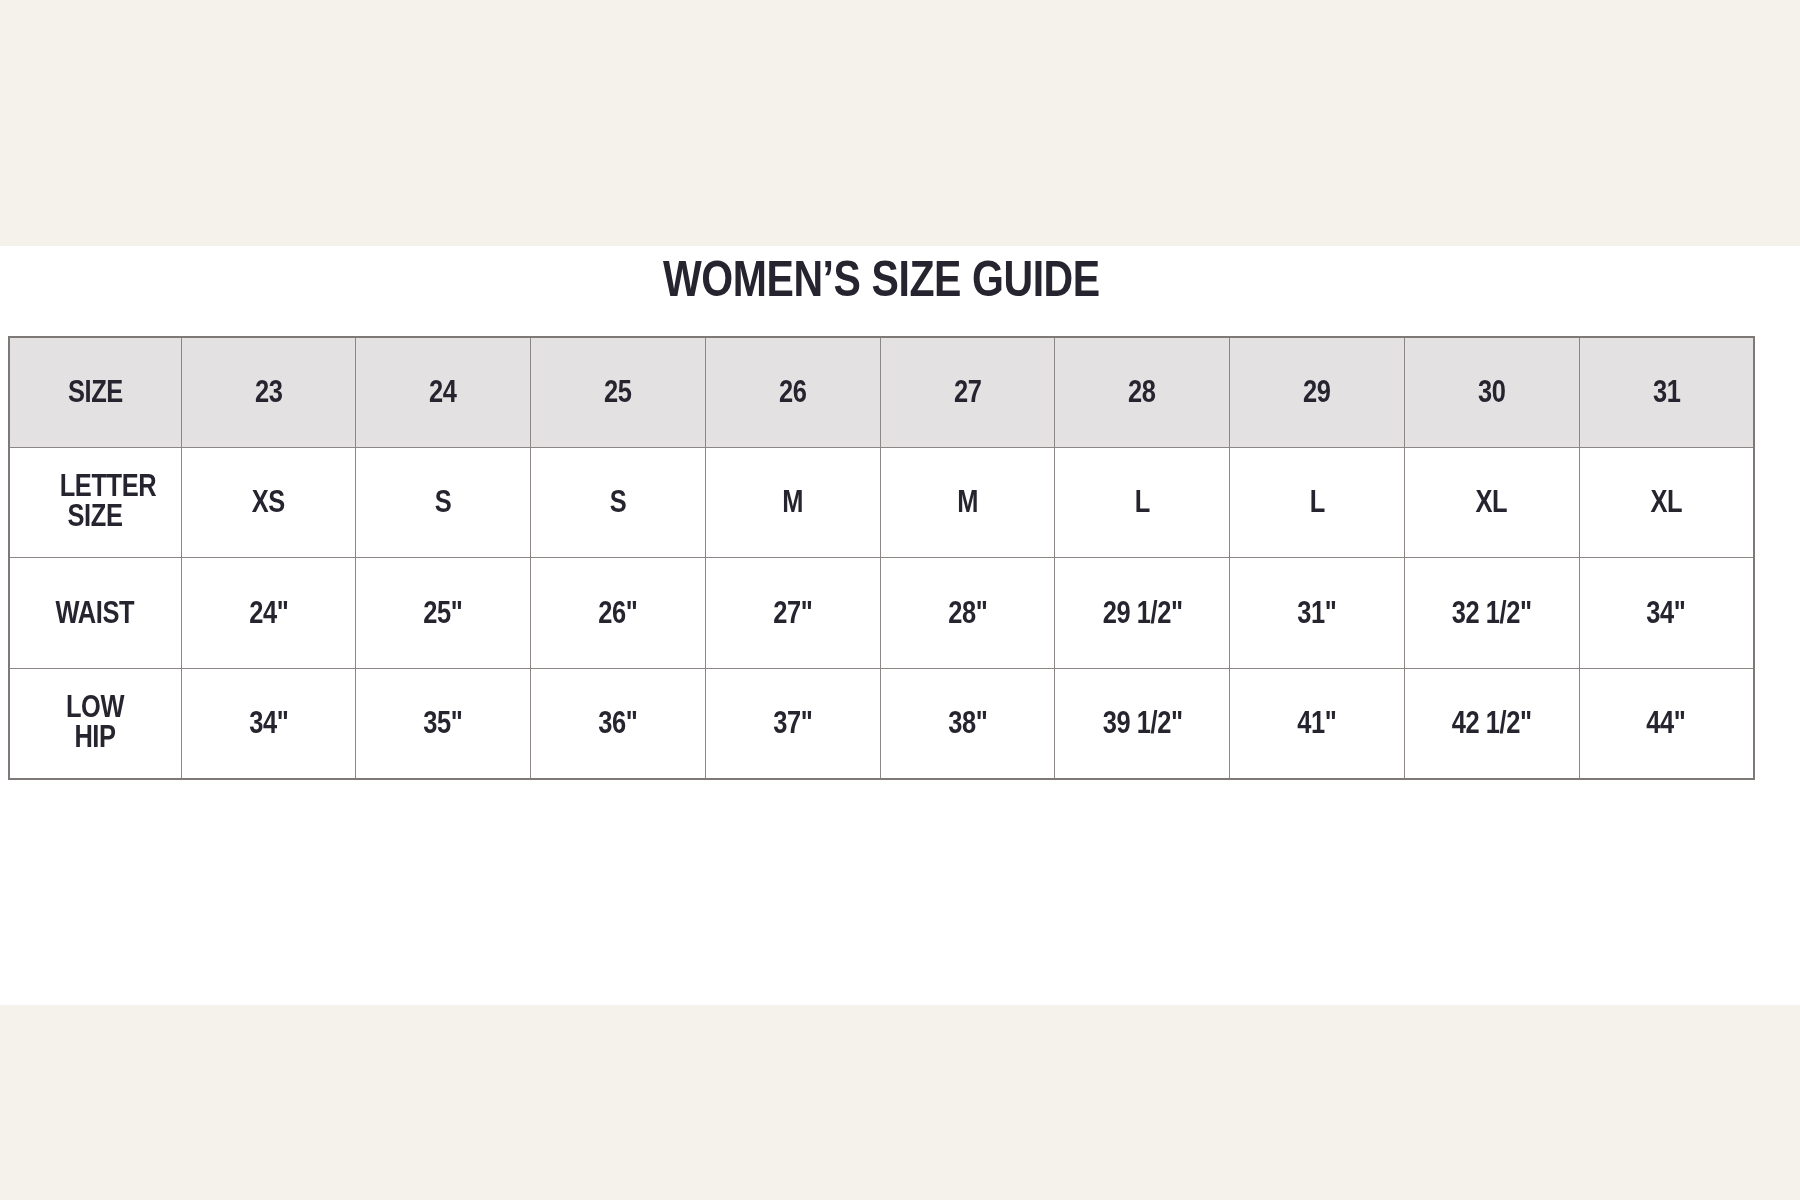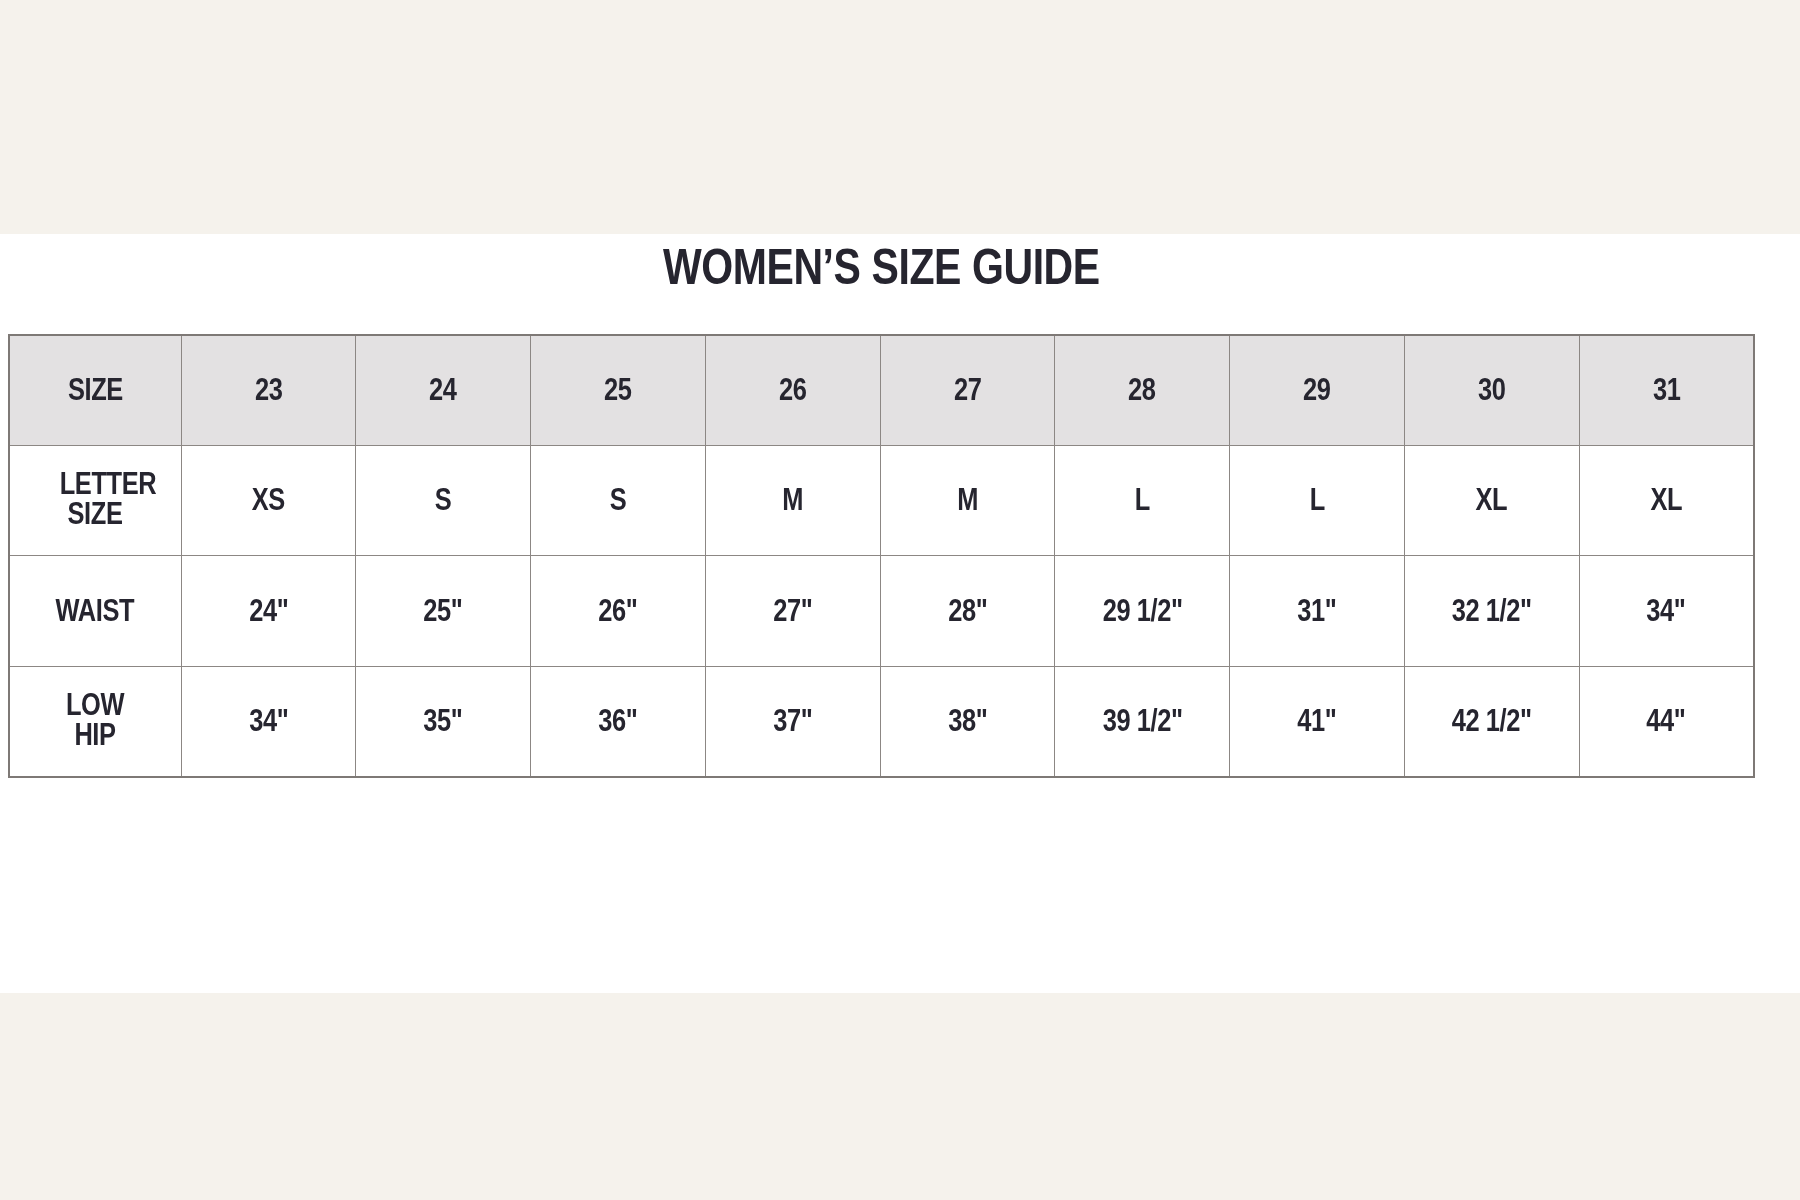--- a/index.html
+++ b/index.html
@@ -13,40 +13,40 @@
   }
   *{margin:0;padding:0;box-sizing:border-box;}
   html,body{width:1800px;height:1200px;overflow:hidden;}
   body{
     background:var(--page-background);
     font-family:"Liberation Sans","DejaVu Sans",sans-serif;
     color:var(--text);
   }
   .stage{position:relative;width:1800px;height:1200px;background:var(--page-background);}
   .band{
-    position:absolute;top:234px;left:0;width:1800px;height:759px;
+    position:absolute;top:246px;left:0;width:1800px;height:759px;
     background:var(--panel-background);
   }
   .content{position:absolute;left:8px;top:0;width:1747px;text-align:center;}
   .page-title{
     margin-top:8px;
     font-size:50px;font-weight:700;line-height:1.0;
     color:var(--text);
     white-space:nowrap;
   }
   .page-subtitle{
     margin-top:16px;
     font-size:25px;font-weight:700;letter-spacing:2px;
     color:var(--subtitle-text);
     white-space:nowrap;
   }
   .cond{display:inline-block;transform:scaleX(0.82);letter-spacing:-0.5px;white-space:nowrap;}
   .cond-sub{display:inline-block;transform:scaleX(0.96);}
   table.size-table{
-    margin-top:42px;
+    margin-top:32px;
     width:1747px;height:444px;
     border-collapse:collapse;table-layout:fixed;
     border:2px solid var(--outer-border);
     background:var(--panel-background);
   }
   table.size-table th,table.size-table td{
     border:1.5px solid var(--border);
     text-align:center;vertical-align:middle;
     font-weight:700;font-size:31px;color:var(--text);
     height:110px;padding:0 4px;

